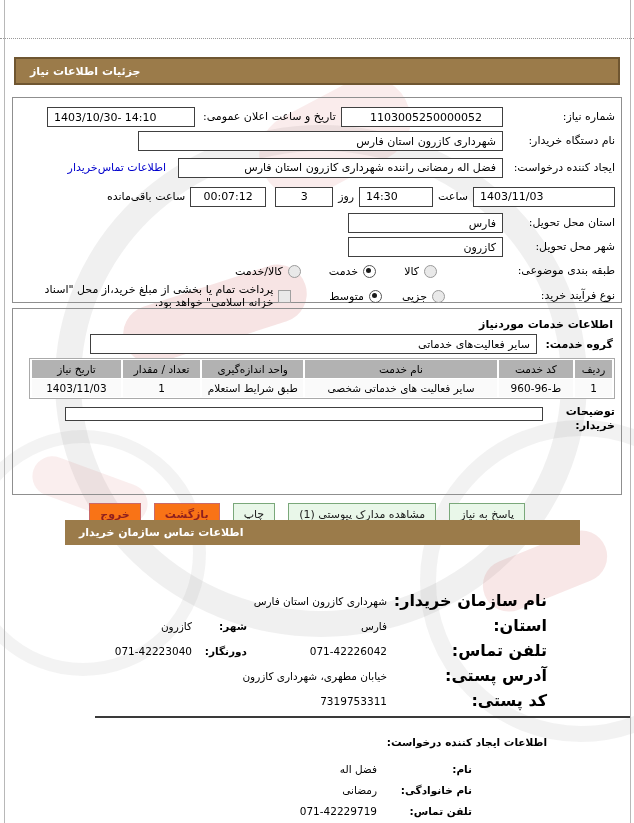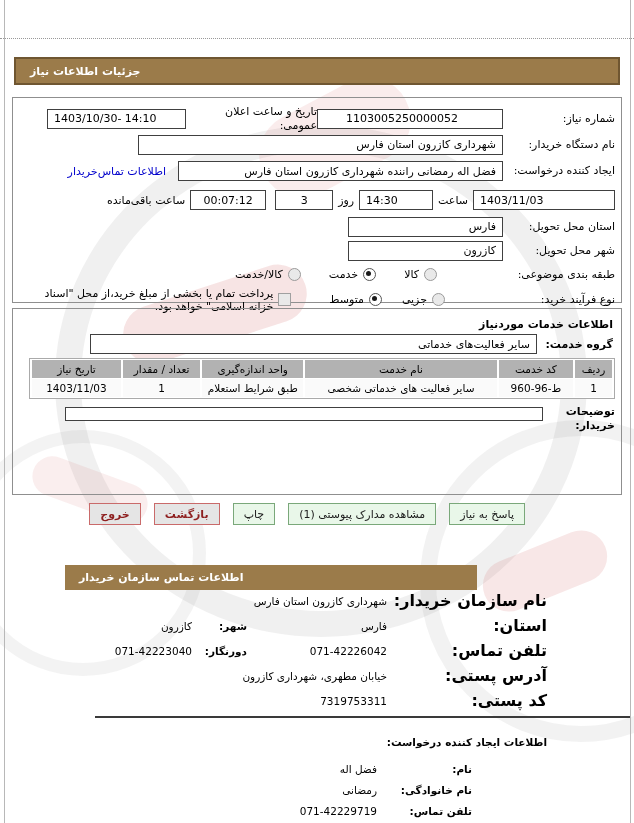--- a/index.html
+++ b/index.html
@@ -15,21 +15,21 @@
   .wm .ring2{position:absolute;left:420px;top:420px;width:290px;height:290px;border:16px solid rgba(140,140,140,0.11);border-radius:50%;}
   .wm .ring3{position:absolute;left:-40px;top:430px;width:220px;height:220px;border:13px solid rgba(140,140,140,0.10);border-radius:50%;}
   .wm .red1{position:absolute;left:120px;top:285px;width:190px;height:58px;background:rgba(205,85,85,0.16);border-radius:30px;transform:rotate(-18deg);}
   .wm .red2{position:absolute;left:255px;top:95px;width:160px;height:85px;background:rgba(205,85,85,0.11);border-radius:42px;transform:rotate(-28deg);}
   .wm .red3{position:absolute;left:480px;top:545px;width:130px;height:52px;background:rgba(205,85,85,0.14);border-radius:26px;transform:rotate(-22deg);}
   .wm .red4{position:absolute;left:30px;top:470px;width:120px;height:40px;background:rgba(205,85,85,0.10);border-radius:20px;transform:rotate(20deg);}
   
   .brown-bar{position:absolute;background:#9b7b4a;color:#fff;font-weight:bold;
              display:flex;align-items:center;justify-content:flex-end;padding:0 14px;box-sizing:border-box;}
   .bar1{top:57px;left:14px;width:606px;height:28px;border:2px solid #6f5631;}
-  .bar2{top:565px;left:65px;width:412px;height:25px;}
+  .bar2{top:520px;left:65px;width:515px;height:25px;}
   
   .sect{position:absolute;left:12px;width:610px;border:1px solid #8f8f8f;background:transparent;box-sizing:border-box;}
   .sect1{top:97px;height:206px;padding:7px 6px 4px 14px;}
   .sect2{top:308px;height:187px;padding:5px 6px 4px 10px;}
   .frow{display:flex;align-items:center;min-height:24px;}
   .frow.tall{min-height:29px;align-items:center;}
   .flabel{width:112px;flex:0 0 112px;line-height:1.25;}
   .flabel2{line-height:1.25;}
   .ibox{border:1px solid #404040;background:#fff;height:20px;display:flex;align-items:center;
         padding:0 6px;box-sizing:border-box;overflow:hidden;white-space:nowrap;}
@@ -50,21 +50,21 @@
   table.svc{border-collapse:separate;border-spacing:2px 1px;width:586px;margin:4px 0 6px 14px;
             background:#fff;border:1px solid #aaa;font-size:10.5px;}
   table.svc th{background:#b2b2b2;font-weight:normal;padding:3px 3px;white-space:nowrap;}
   table.svc td{background:#fafafa;padding:3px 3px;text-align:center;white-space:nowrap;}
   
   .btn-row{position:absolute;top:503px;left:118px;width:407px;display:flex;direction:rtl;
            gap:13px;align-items:center;}
   .btn{height:22px;display:flex;align-items:center;justify-content:center;padding:0 10px;
        box-sizing:border-box;border:1px solid #7aa87a;background:#e9f7e9;color:#1c1c1c;
        cursor:pointer;white-space:nowrap;}
-  .btn.pink{border-color:#c96a6a;background:#e5e5e5;color:#8e1f1f;font-weight:bold;text-align:center;}
+  .btn.pink{border-color:#c96a6a;background:#f97316;color:#8e1f1f;font-weight:bold;text-align:center;}
   
   .contact{position:absolute;top:588px;left:12px;width:610px;}
   .crow{display:flex;align-items:center;height:25px;padding-right:75px;box-sizing:border-box;}
   .clabel{width:160px;flex:0 0 160px;font-weight:bold;font-size:16px;}
   .cvalue{width:140px;flex:0 0 140px;font-size:10.5px;}
   .clabel2{width:55px;flex:0 0 55px;font-weight:bold;font-size:10.5px;}
   .cvalue2{width:130px;flex:0 0 130px;font-size:10.5px;}
   .divider{position:absolute;top:716px;left:95px;width:535px;border-top:2px solid #3a3a3a;}
   
   .creator{position:absolute;top:736px;left:12px;width:610px;}
@@ -95,21 +95,21 @@
 
     <div class="brown-bar bar1">
       <span>جزئیات اطلاعات نیاز</span>
     </div>
 
     <div class="sect sect1">
 
       <div class="frow" style="justify-content:space-between;padding-left:20px;">
         <span style="display:flex;align-items:center;">
           <span class="flabel">شماره نیاز:</span>
-          <span class="ibox" style="width:186px;justify-content:flex-end;padding-left:28px;">
+          <span class="ibox" style="width:162px;justify-content:flex-end;padding-left:28px;">
             <span class="ltr">1103005250000052</span>
           </span>
         </span>
         <span style="display:flex;align-items:center;">
           <span class="flabel2" style="margin-left:8px;">تاریخ و ساعت اعلان عمومی:</span>
           <span class="ibox" style="width:148px;justify-content:flex-end;">
             <span class="ltr">1403/10/30- 14:10</span>
           </span>
         </span>
       </div>

